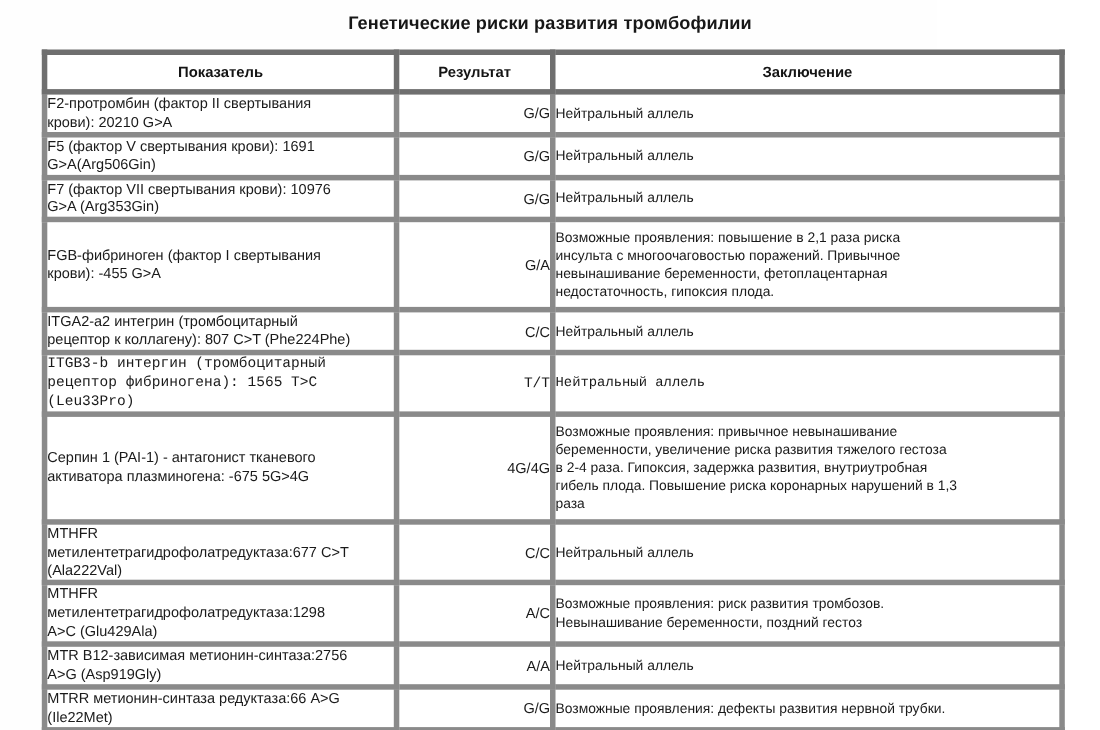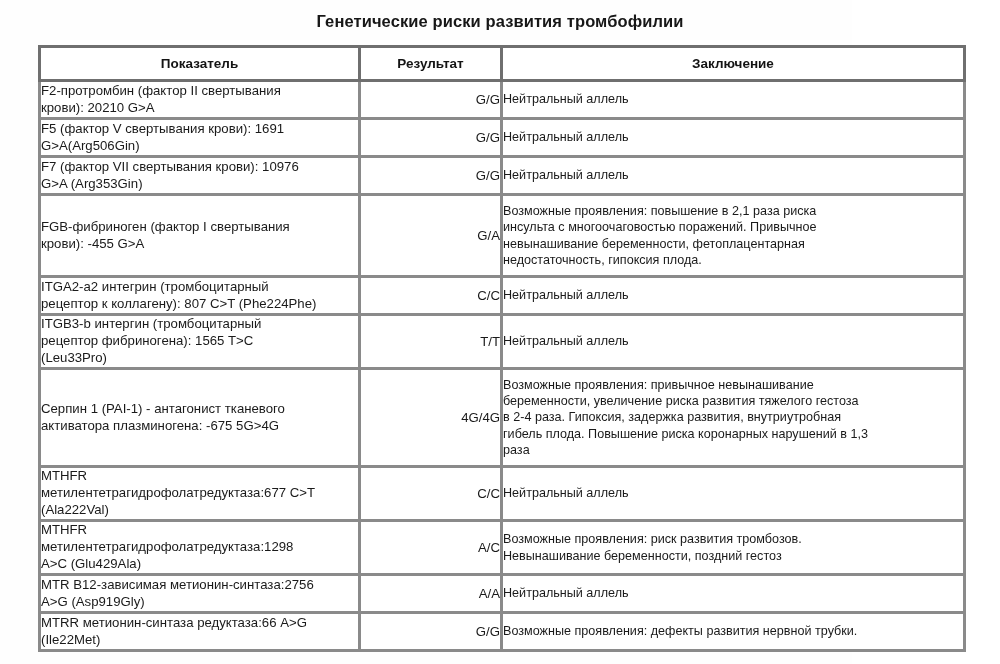--- a/index.html
+++ b/index.html
@@ -50,21 +50,21 @@
     table-layout: fixed;
     background: #ffffff;
   }
 
   table.report col.c-param  { width: 320px; }
   table.report col.c-result { width: 142px; }
   table.report col.c-concl  { width: 463px; }
 
   table.report th,
   table.report td {
-    border: 3px solid #0ea5e9;
+    border: 5px solid #0ea5e9;
     vertical-align: middle;
     padding: 0;
   }
 
   table.report thead th {
     height: 27px;
     font-size: 13.5px;
     font-weight: bold;
     text-align: center;
     color: #141414;
@@ -150,21 +150,21 @@
 инсульта с многоочаговостью поражений. Привычное
 невынашивание беременности, фетоплацентарная
 недостаточность, гипоксия плода.</td>
           </tr>
           <tr style="height: 38px;">
             <td class="param">ITGA2-a2 интегрин (тромбоцитарный
 рецептор к коллагену): 807 C&gt;T (Phe224Phe)</td>
             <td class="result">C/C</td>
             <td class="concl">Нейтральный аллель</td>
           </tr>
-          <tr style="height: 54px;">
+          <tr style="height: 54px; font-family: Liberation Mono, monospace;">
             <td class="param">ITGB3-b интергин (тромбоцитарный
 рецептор фибриногена): 1565 T&gt;C
 (Leu33Pro)</td>
             <td class="result">T/T</td>
             <td class="concl">Нейтральный аллель</td>
           </tr>
           <tr style="height: 98px;">
             <td class="param">Серпин 1 (PAI-1) - антагонист тканевого
 активатора плазминогена: -675 5G&gt;4G</td>
             <td class="result bold">4G/4G</td>

